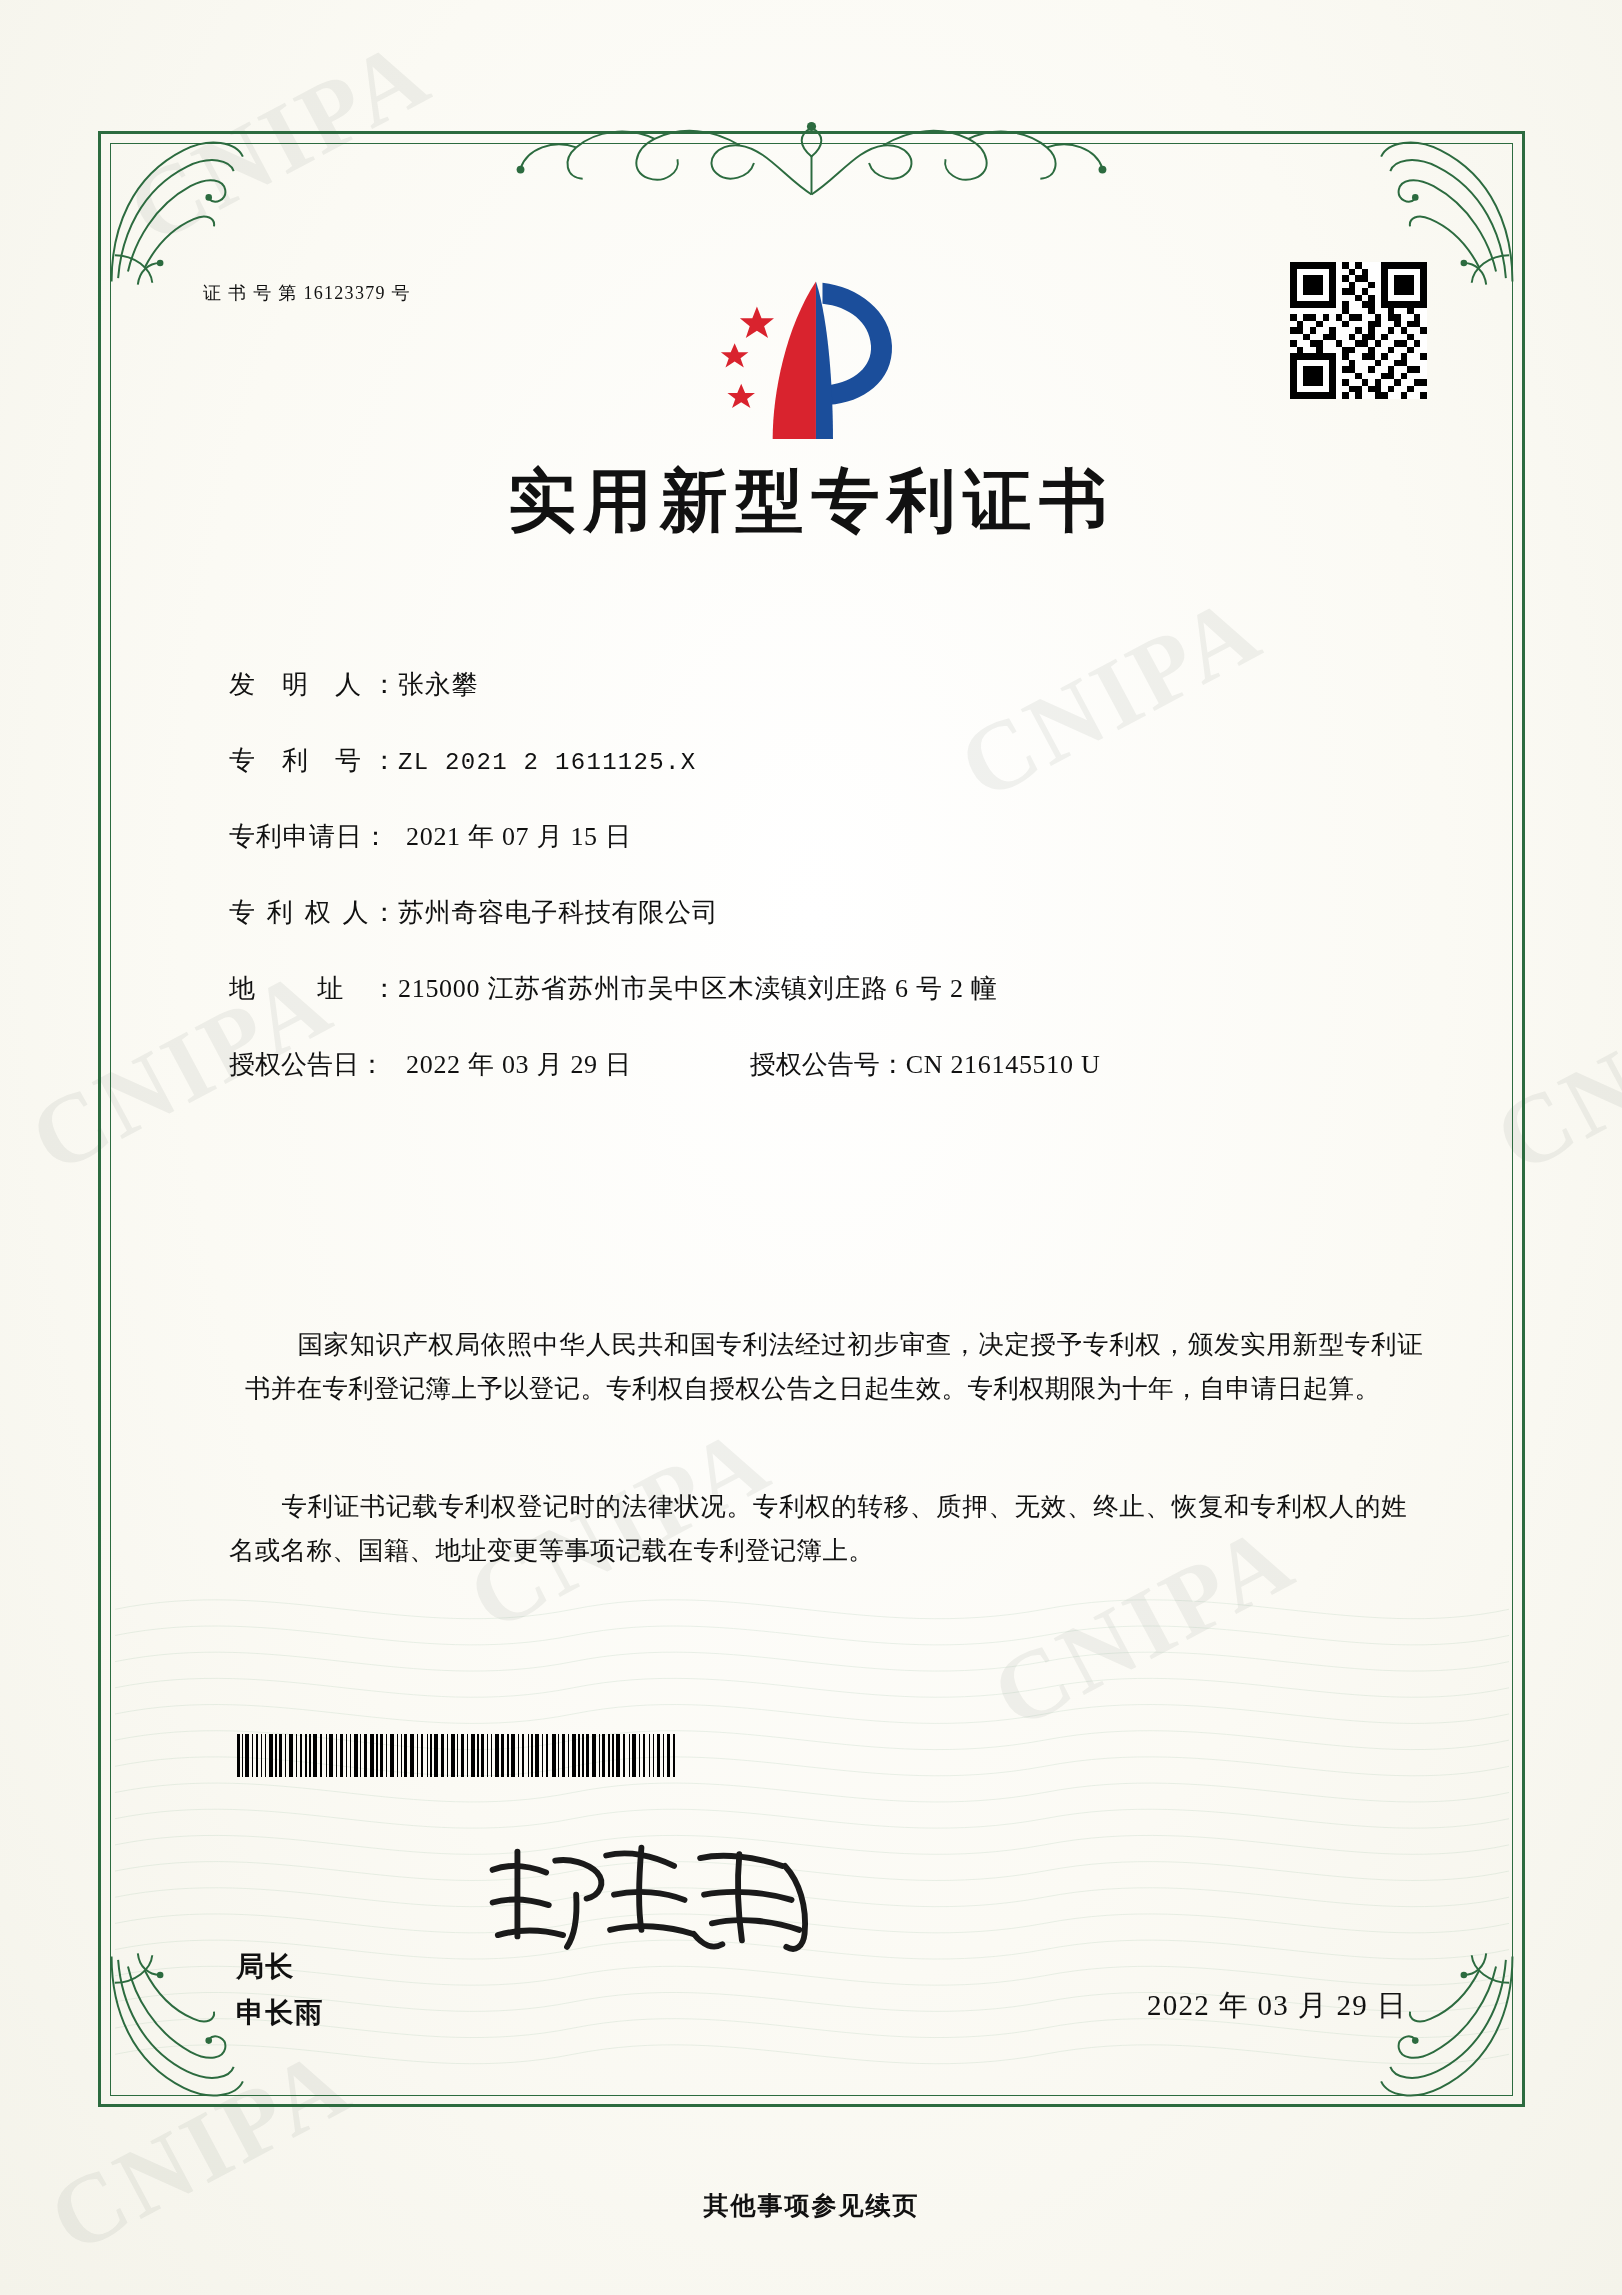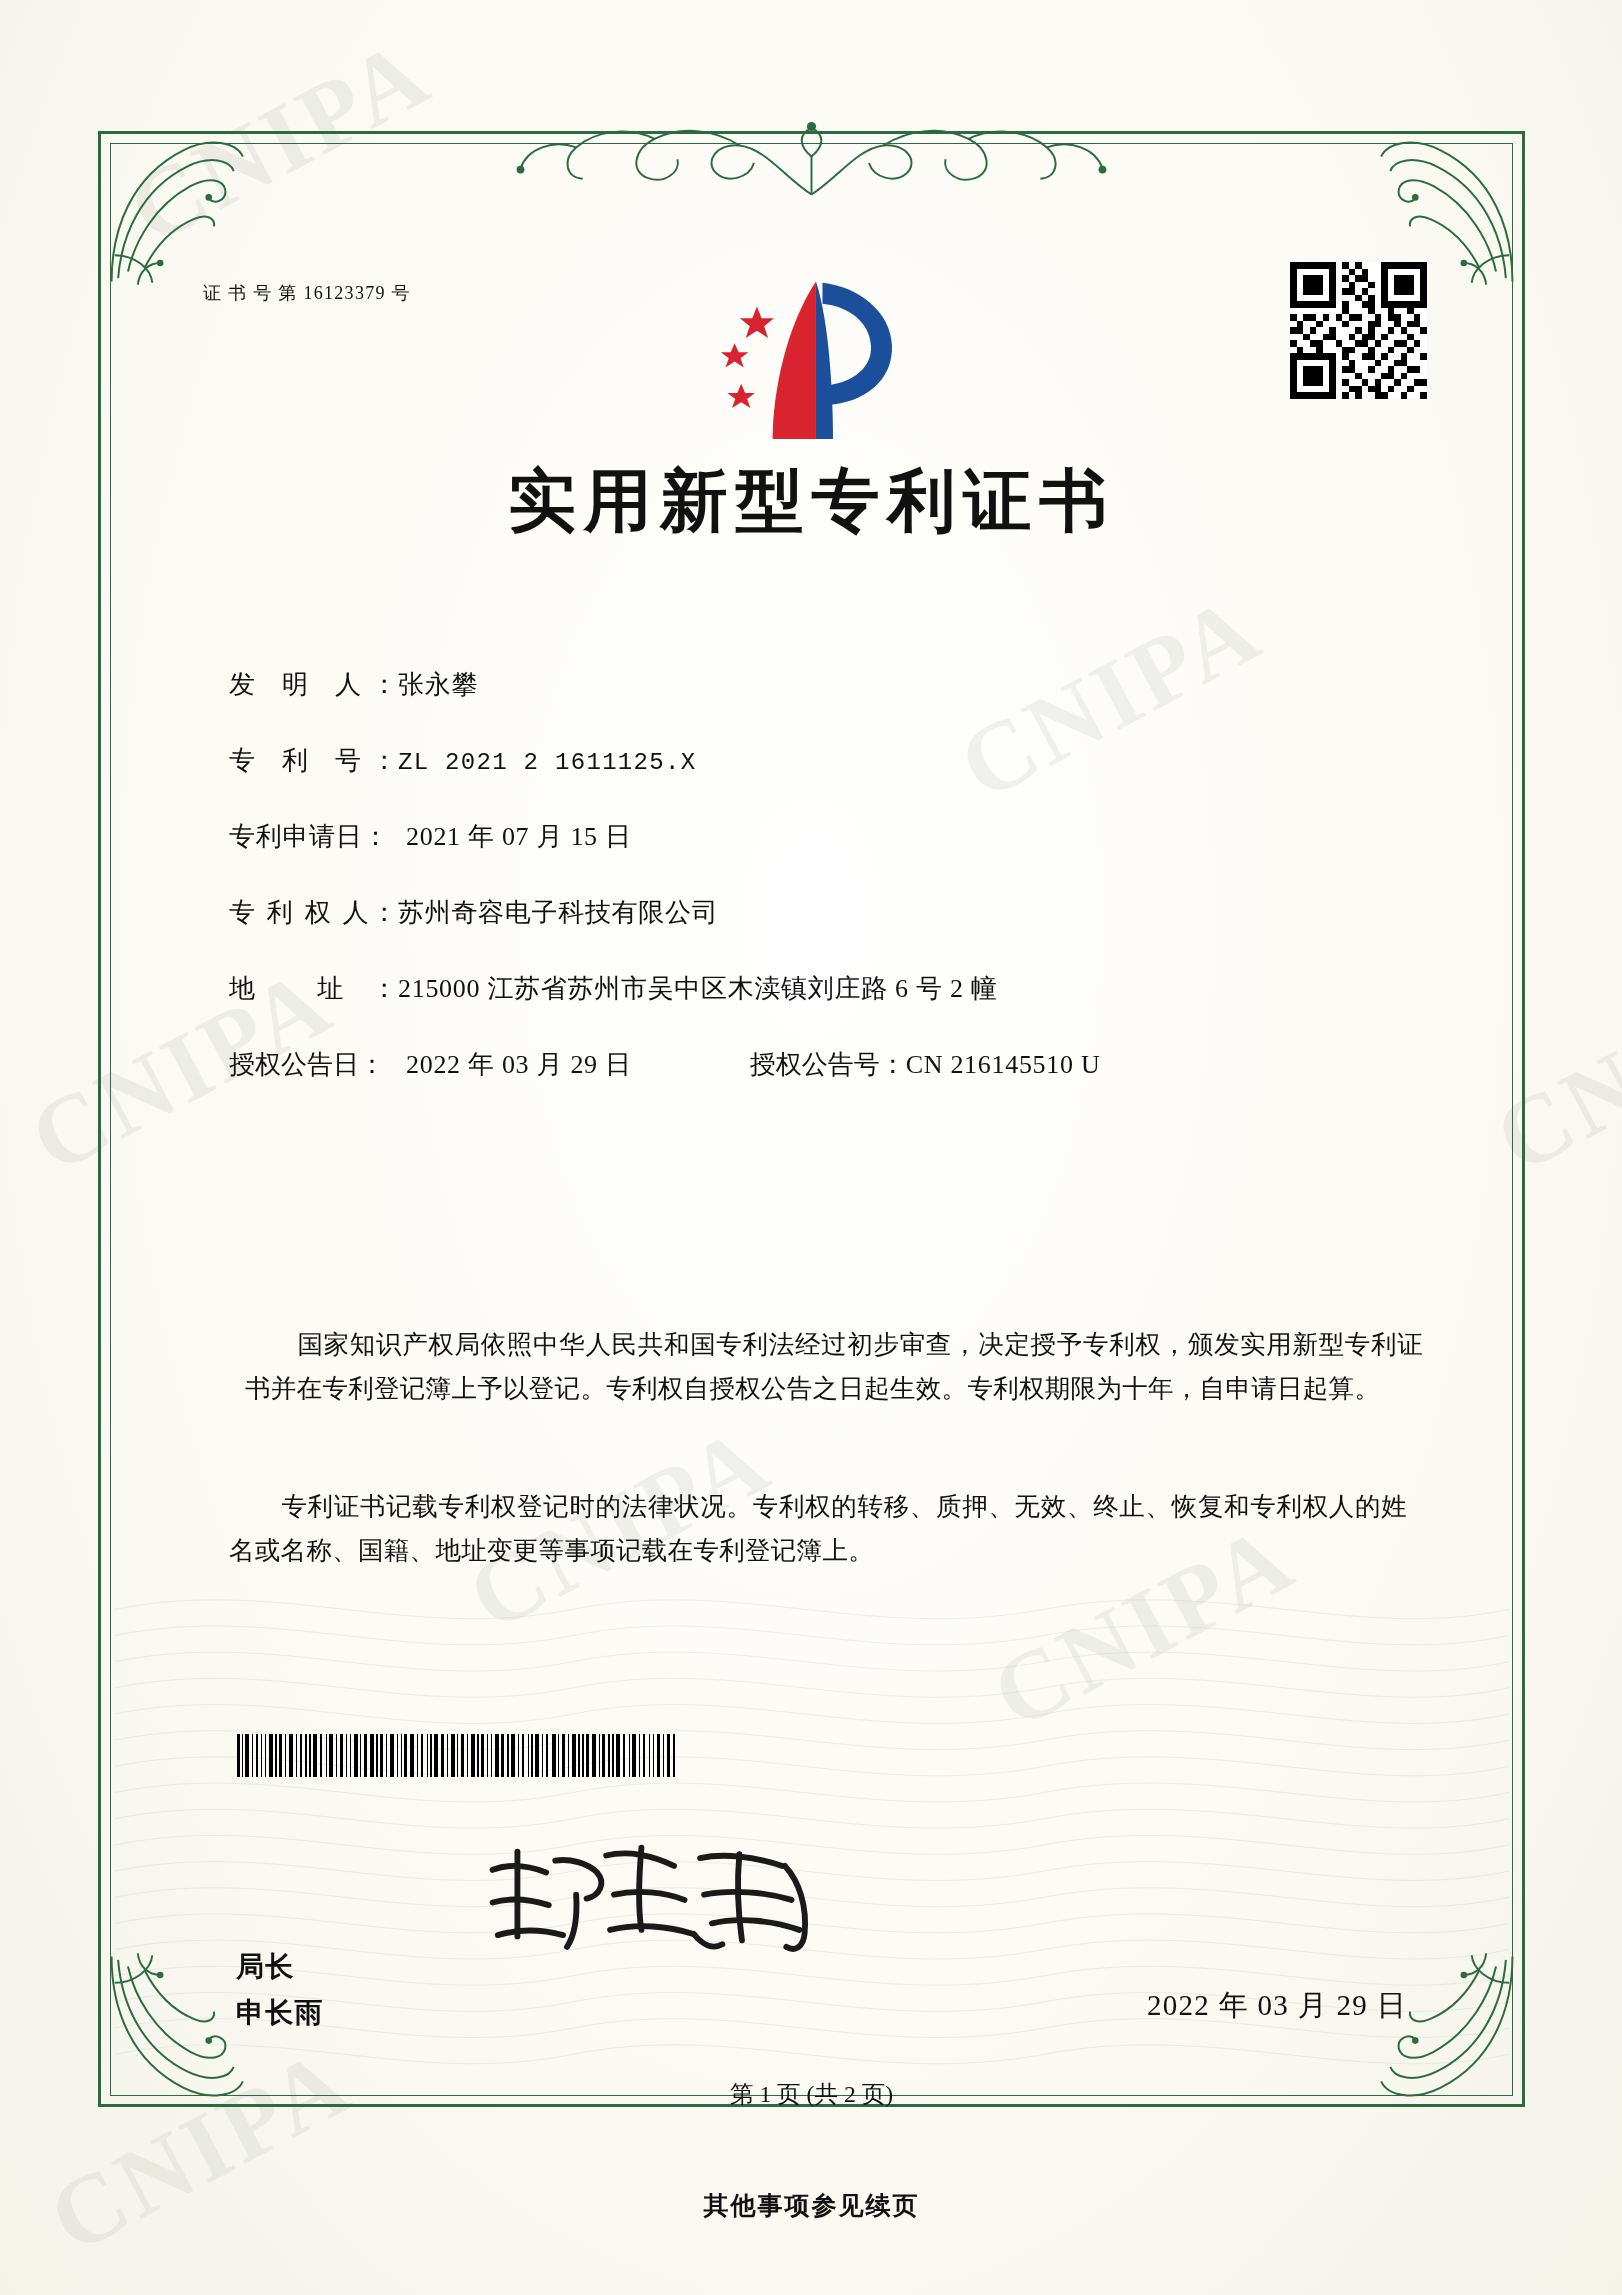--- a/index.html
+++ b/index.html
@@ -588,17 +588,16 @@
       <path d="M400,34 C396,80 398,124 404,166"></path>
       <path d="M346,96 C388,88 442,92 480,104"></path>
       <path d="M358,140 C400,130 452,136 492,150"></path>
       <path d="M470,52 C492,76 504,114 500,156 C498,176 486,184 472,176"></path>
       <path d="M330,156 C344,174 360,180 374,172"></path>
     </g>
   </svg>
 
   <div class="sig-date">2022 年 03 月 29 日</div>
 
-  <div class="page-num">第 1 页 (共 2 页)</div>
   <div class="foot-note">其他事项参见续页</div>
 
 </div>
 
 
 </body></html>

